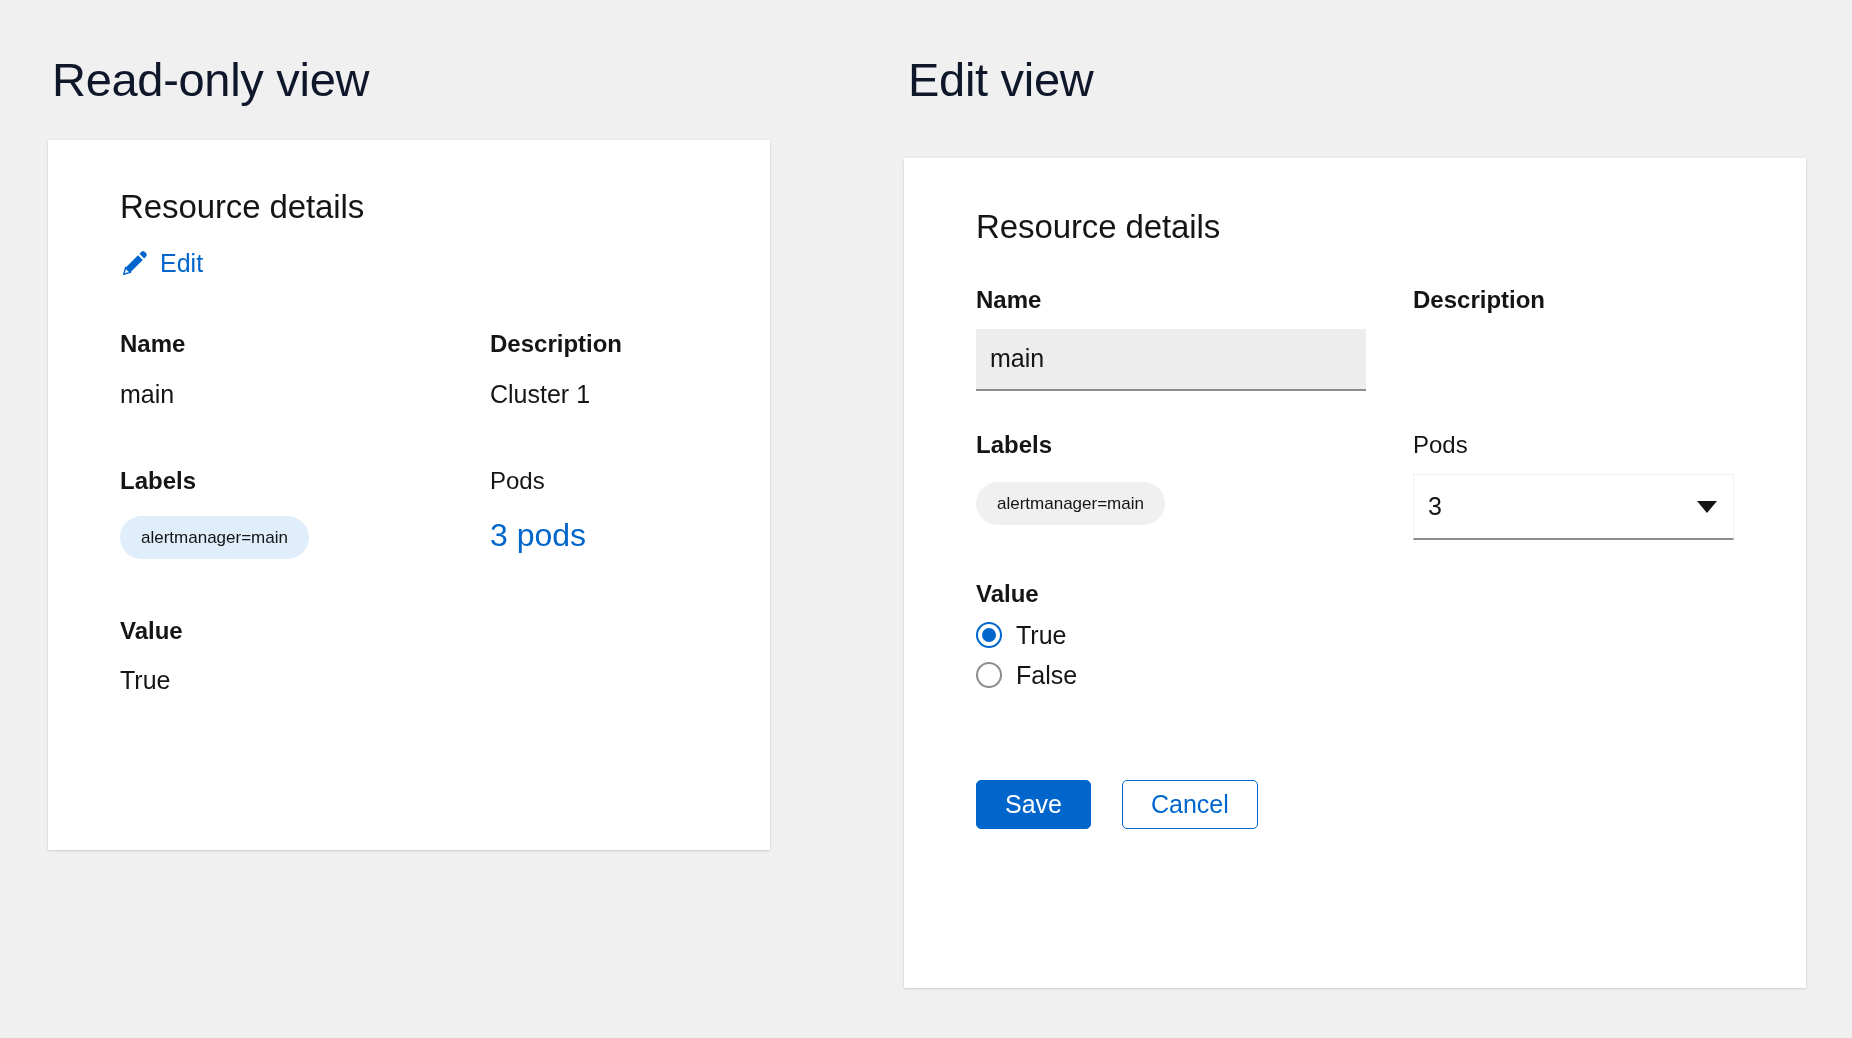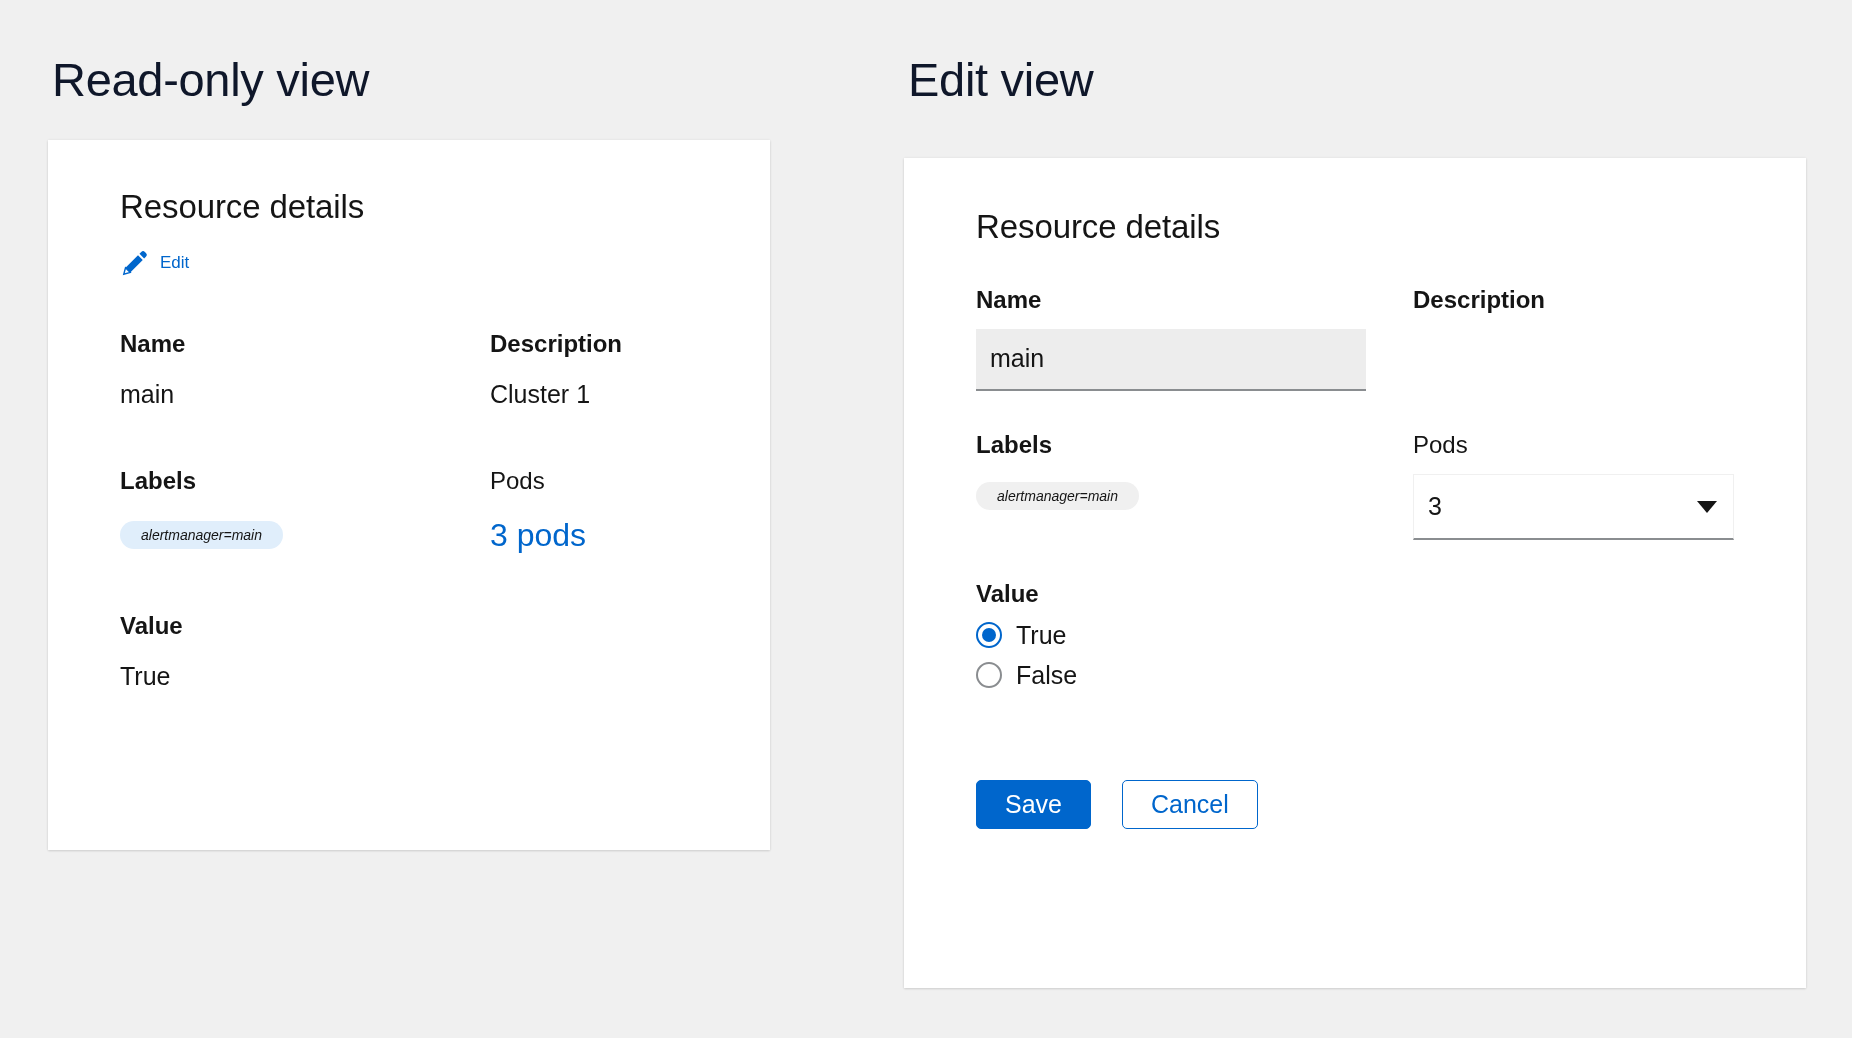--- a/index.html
+++ b/index.html
@@ -78,21 +78,21 @@
   }
   .pencil-icon {
     display: inline-block;
     width: 30px;
     height: 30px;
     line-height: 0;
   }
   .pencil-icon svg { display: block; }
   .ro-edit-label {
     color: #0066cc;
-    font-size: 17px;
+    font-size: 25px;
   }
 
   .ro-grid {
     display: grid;
     grid-template-columns: 370px 1fr;
     row-gap: 0;
     margin-top: 48px;
   }
   .dt {
     font-size: 24px;
@@ -107,25 +107,24 @@
     color: #151515;
     line-height: 1.2;
     margin-top: 20px;
     margin-bottom: 58px;
   }
   .dd-tight { margin-bottom: 0; }
 
   .chip {
     display: inline-block;
     border-radius: 30px;
-    font-size: 14px;
+    font-size: 17px;
     line-height: 1;
-    padding: 7px 21px;
+    padding: 13px 21px;
     white-space: nowrap;
-    font-style: italic;
   }
   .chip-blue {
     background: #e0eefb;
     color: #151515;
   }
   .chip-gray {
     background: #f0f0f0;
     color: #151515;
   }
   .link {

